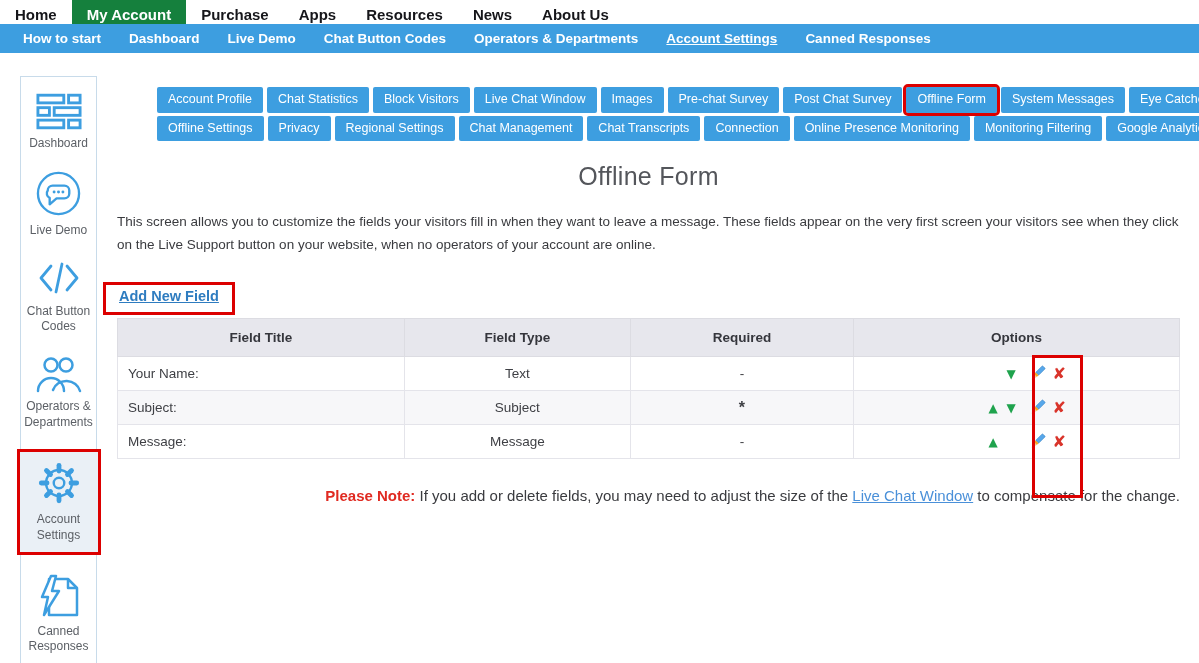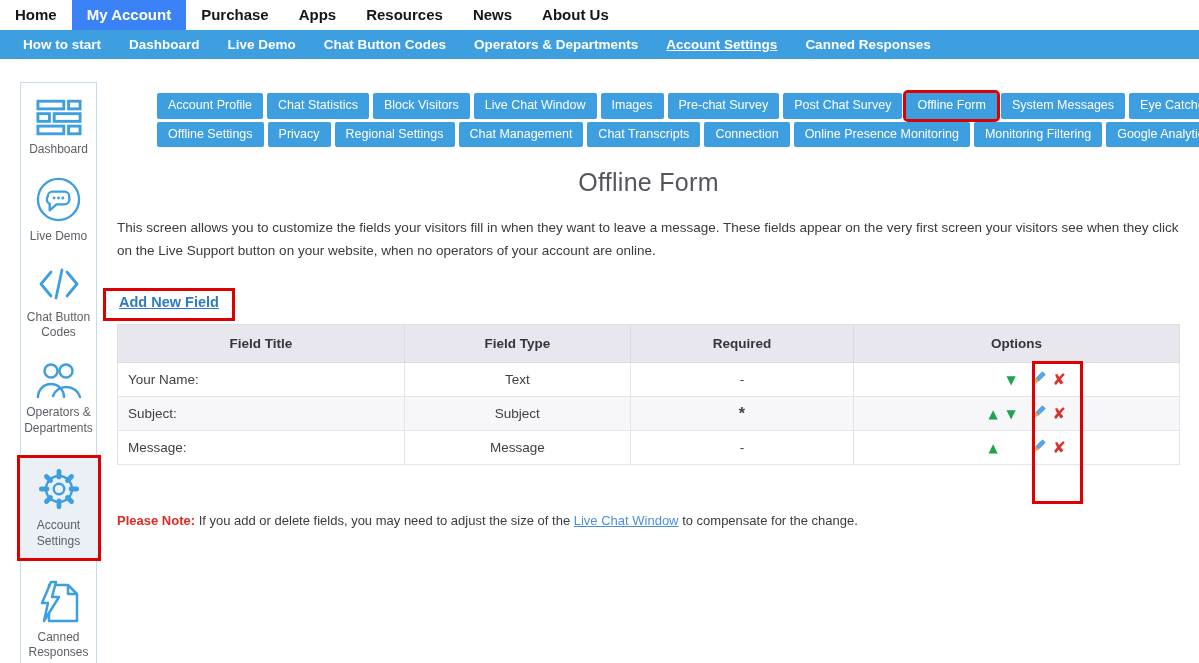--- a/index.html
+++ b/index.html
@@ -1,22 +1,22 @@
 <!DOCTYPE html>
 <html><head>
 <meta charset="utf-8">
 <style>
   * { box-sizing: border-box; margin: 0; padding: 0; }
   html, body { width: 1199px; height: 663px; overflow: hidden; }
   body { font-family: "Liberation Sans", sans-serif; background: #fff; }
 
   
-  .topnav { display: flex; height: 30px; background: #fff; align-items: stretch; }
+  .topnav { display: flex; height: 24px; background: #fff; align-items: stretch; }
   .topnav .item { padding: 0 15px; line-height: 30px; font-size: 15px; font-weight: bold; color: #16161a; cursor: pointer; }
-  .topnav .item.active { background: #3b82f6; color: #fff; }
+  .topnav .item.active { background: #15803d; color: #fff; }
 
   
   .subnav { display: flex; height: 29px; background: #3D9EE0; align-items: stretch; padding-left: 9px; }
   .subnav .item { padding: 0 14px; line-height: 29px; font-size: 13.5px; font-weight: bold; color: #fff; cursor: pointer; }
   .subnav .item.active { text-decoration: underline; }
 
   
   .layout { display: flex; align-items: flex-start; }
 
   
@@ -56,21 +56,21 @@
   .star { color: #E53935; font-weight: bold; font-size: 16px; line-height: 0; }
 
   .opt-cell { }
   .opt-inner { display: flex; align-items: center; justify-content: flex-end; padding-right: 103px; }
   .tri { font-family: "DejaVu Sans", sans-serif; color: #1FA34D; font-size: 12px; width: 15px; text-align: center; cursor: pointer; }
   .tri + .tri { margin-left: 3px; }
   .pencil { margin-left: 10px; cursor: pointer; display: inline-flex; }
   .xdel { font-family: "DejaVu Sans", sans-serif; color: #D9342B; font-size: 16px; font-weight: bold; margin-left: 7px; cursor: pointer; line-height: 1; }
   .redbox { position: absolute; top: 37px; right: 97px; width: 51px; height: 143px; border: 3px solid #DC0000; pointer-events: none; }
 
-  .note { margin-top: 48px; font-size: 13px; color: #3A3B3F; }
+  .note { margin-top: 28px; font-size: 15px; color: #3A3B3F; text-align: right; }
   .note .warn { color: #E02A21; font-weight: bold; }
   .note a { color: #4A90D9; text-decoration: underline; cursor: pointer; }
 </style>
 </head>
 <body>
 
 <div class="topnav">
   <div class="item">Home</div>
   <div class="item active">My Account</div>
   <div class="item">Purchase</div>

